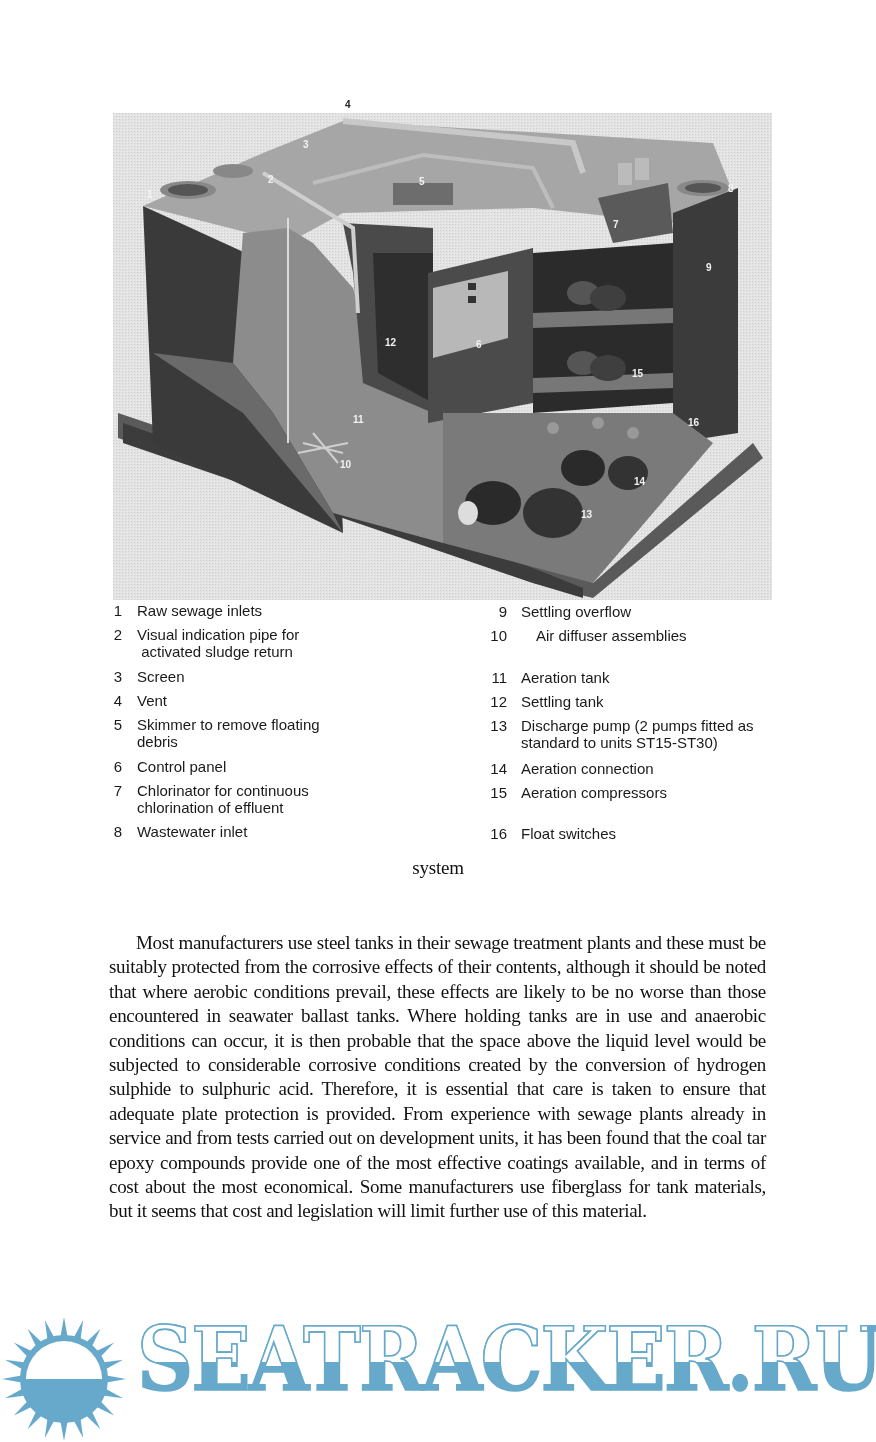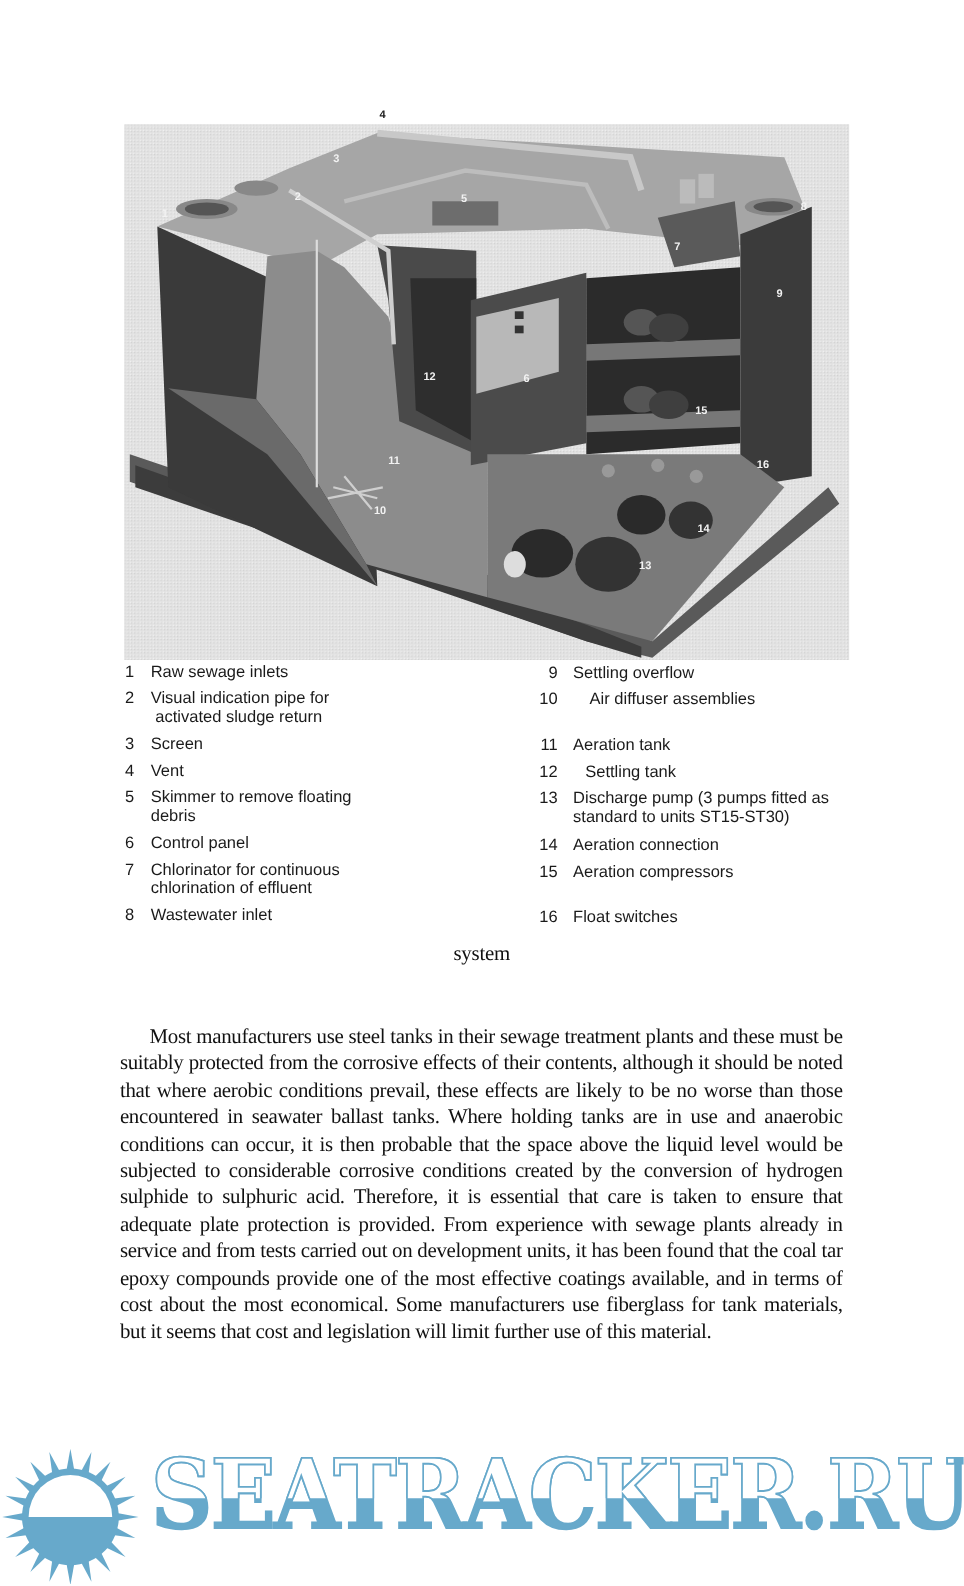--- a/index.html
+++ b/index.html
@@ -165,25 +165,25 @@
     <div class="item" style="top: 627px;">
       <span class="num" style="left: 477px; width: 30px;">10</span>
       <span class="txt" style="left: 536px; top: 0px; white-space: pre;">Air diffuser assemblies</span>
     </div>
     <div class="item" style="top: 669px;">
       <span class="num" style="left: 477px; width: 30px;">11</span>
       <span class="txt" style="left: 521px; top: 0px; white-space: pre;">Aeration tank</span>
     </div>
     <div class="item" style="top: 693px;">
       <span class="num" style="left: 477px; width: 30px;">12</span>
-      <span class="txt" style="left: 532px; top: 0px; white-space: pre;">Settling tank</span>
+      <span class="txt" style="left: 521px; top: 0px; white-space: pre;">Settling tank</span>
     </div>
     <div class="item" style="top: 717px;">
       <span class="num" style="left: 477px; width: 30px;">13</span>
-      <span class="txt" style="left: 521px; top: 0px; white-space: pre;">Discharge pump (3 pumps fitted as</span>
+      <span class="txt" style="left: 521px; top: 0px; white-space: pre;">Discharge pump (2 pumps fitted as</span>
       <span class="txt" style="left: 521px; top: 17px; white-space: pre;">standard to units ST15-ST30)</span>
     </div>
     <div class="item" style="top: 760px;">
       <span class="num" style="left: 477px; width: 30px;">14</span>
       <span class="txt" style="left: 521px; top: 0px; white-space: pre;">Aeration connection</span>
     </div>
     <div class="item" style="top: 784px;">
       <span class="num" style="left: 477px; width: 30px;">15</span>
       <span class="txt" style="left: 521px; top: 0px; white-space: pre;">Aeration compressors</span>
     </div>

